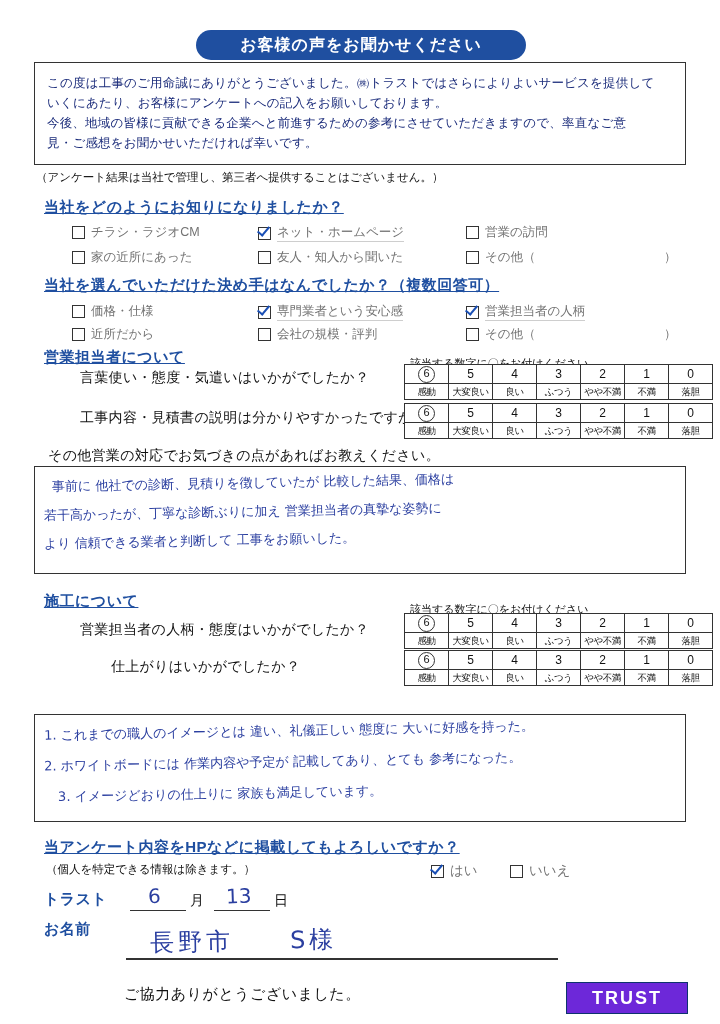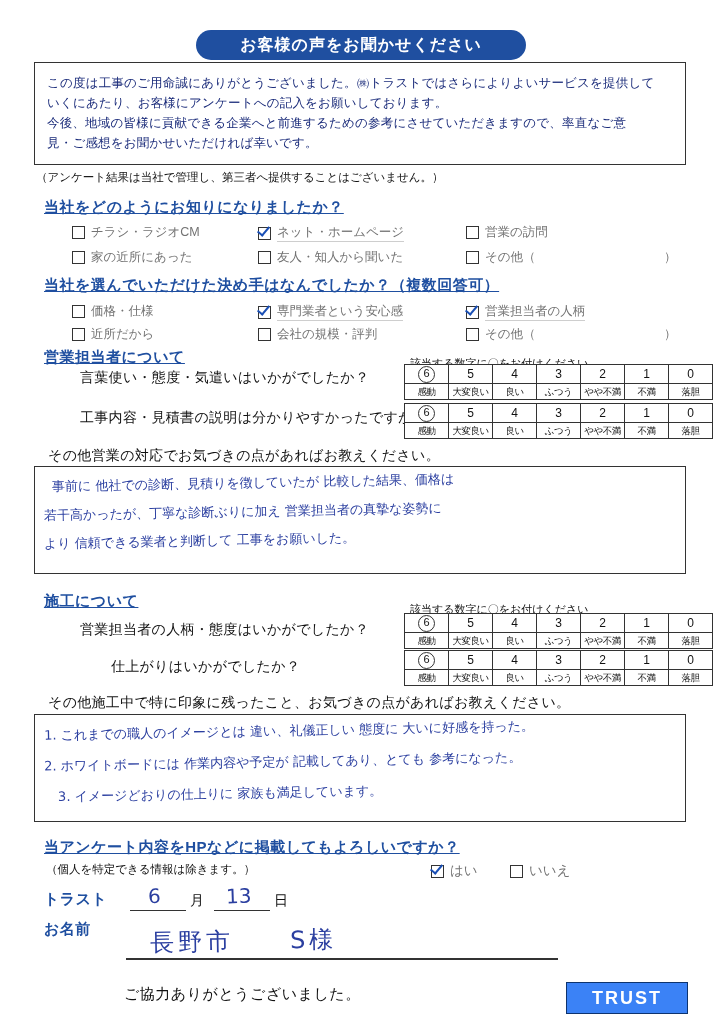--- a/index.html
+++ b/index.html
@@ -89,21 +89,21 @@
     font-family:"DejaVu Sans",sans-serif;
     color:#2b3fa0;font-size:13px;line-height:17px;
     transform:rotate(-1.1deg);white-space:nowrap;
   }
 
   
   .date-line{
     position:absolute;border-bottom:1px solid #333;
   }
   .trust-logo{
-    position:absolute;left:566px;top:982px;width:120px;height:30px;background:#3b82f6;
+    position:absolute;left:566px;top:982px;width:120px;height:30px;background:#6d28d9;
     color:#fff;display:flex;align-items:center;justify-content:center;
     font-size:18px;font-weight:bold;letter-spacing:2px;border:1px solid #0d336e;
   }
   .thanks{
     position:absolute;left:124px;top:985px;font-size:15px;color:#111;letter-spacing:0.5px;font-family:Liberation Mono, monospace;
   }
   .name-line{position:absolute;left:126px;top:958px;width:432px;border-bottom:2px solid #333;}
   .hand-name{
     position:absolute;left:150px;top:925px;font-family:"DejaVu Sans",sans-serif;
     color:#2b3fa0;font-size:24px;letter-spacing:4px;transform:rotate(-1deg);
@@ -289,21 +289,20 @@
       <td>大変良い</td>
       <td>良い</td>
       <td>ふつう</td>
       <td>やや不満</td>
       <td>不満</td>
       <td>落胆</td>
     </tr>
   </tbody>
     </table>
 
-  <div class="q-label" style="left:48px;top:694px;">その他施工中で特に印象に残ったこと、お気づきの点があればお教えください。</div>
   <div class="free" style="left:34px;top:714px;width:652px;height:108px;"></div>
   <div class="hand" style="left:44px;top:722px;">1. これまでの職人のイメージとは 違い、礼儀正しい 態度に 大いに好感を持った。</div>
   <div class="hand" style="left:44px;top:753px;">2. ホワイトボードには 作業内容や予定が 記載してあり、とても 参考になった。</div>
   <div class="hand" style="left:58px;top:785px;">3. イメージどおりの仕上りに 家族も満足しています。</div>
 
   <div class="sec-title" style="left:44px;top:838px;">当アンケート内容をHPなどに掲載してもよろしいですか？</div>
   <div class="small-label" style="left:46px;top:862px;">（個人を特定できる情報は除きます。）</div>
 
   <div class="cb" style="left:412px;top:862px;font-size:13.5px;margin-left:19px;">
     <span class="box checked"></span>

